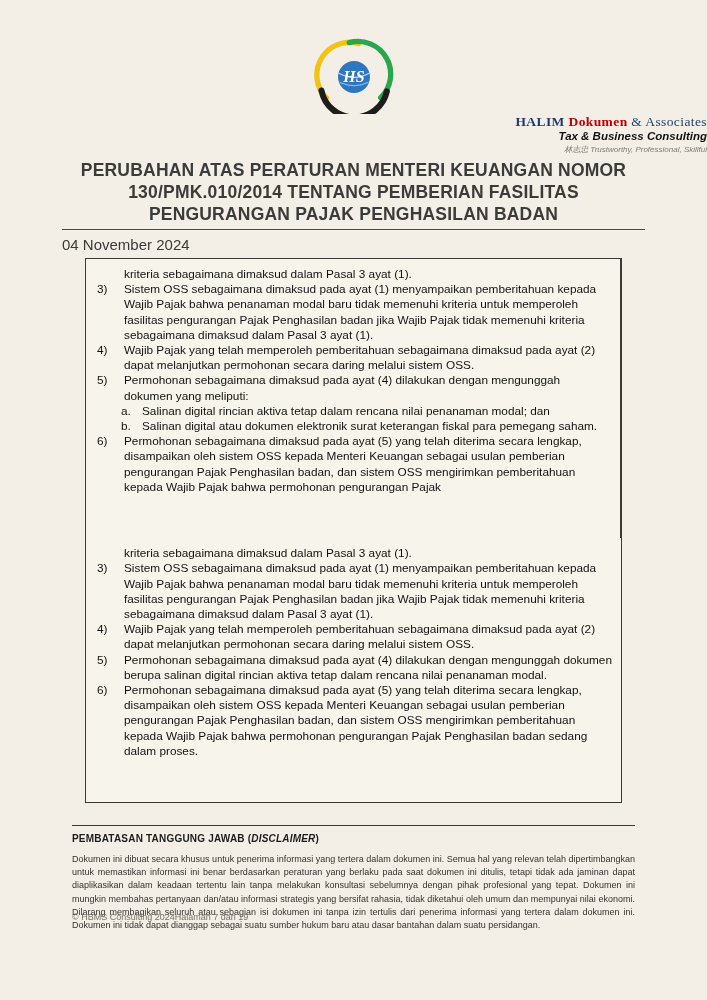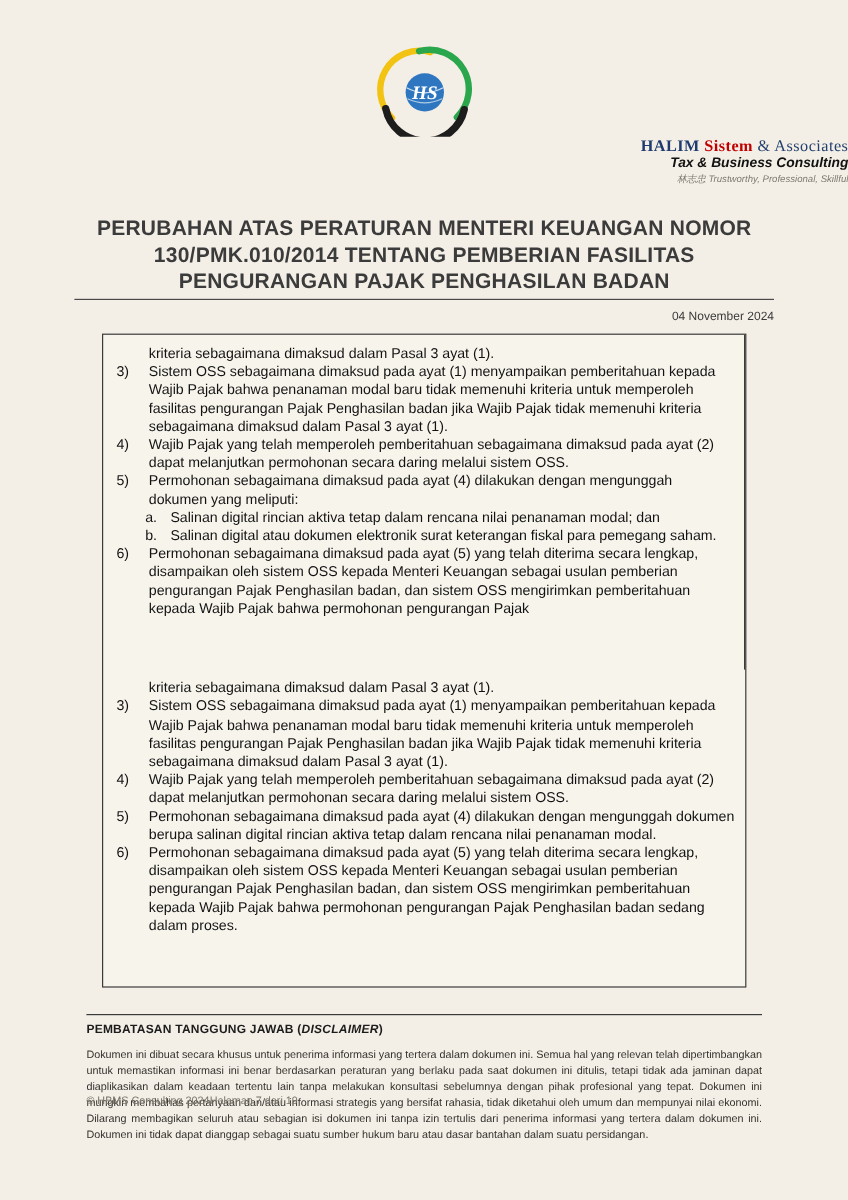--- a/index.html
+++ b/index.html
@@ -26,36 +26,36 @@
   .logo-name .rest{font-weight:normal;color:#24406e;}
   .logo-tagline{
     font-size:11.5px;font-weight:bold;font-style:italic;
     line-height:14px;color:#111;
   }
   .logo-motto{
     font-size:8px;font-style:italic;color:#7d7a74;line-height:11px;margin-top:1px;
   }
   
   .doc-title{
-    margin:24px auto 0;
+    margin:4px auto 0;
     width:600px;
     text-align:center;
     font-size:17.5px;font-weight:bold;
     line-height:22px;
     color:#3b3b3b;
     letter-spacing:.2px;
   }
   .title-rule{
     margin:4px 62px 0;
     border:none;border-top:1.6px solid #4a4a4a;height:0;
   }
   .date-row{
     margin:8px 62px 0;
-    text-align:right;
-    font-size:10px;color:#3a3a3a;line-height:13px;
+    text-align:left;
+    font-size:15px;color:#3a3a3a;line-height:13px;
   }
   
   .content-box{
     margin:7px 85px 0;
     min-height:545px;
     background:#f7f4ec;
     border:1.3px solid #3a3a3a;
     display:flex;
     box-sizing:border-box;
     flex-direction:column;
@@ -115,21 +115,21 @@
             <path d="M -38 28 A 44 44 0 0 1 6 -46" stroke="#1d1d1d" stroke-width="8"></path>
           </g>
         </g>
 
         <circle cx="0" cy="0" r="21" fill="#2e76bf"></circle>
         <path d="M -20 -5 Q 0 6 20 -5" stroke="#e8f1fa" stroke-width="1.4" fill="none" opacity="0.85"></path>
         <path d="M -19 7 Q 0 16 19 7" stroke="#e8f1fa" stroke-width="1.2" fill="none" opacity="0.7"></path>
         <text x="0" y="7" text-anchor="middle" font-family="Liberation Serif, serif" font-style="italic" font-weight="bold" font-size="21" fill="#ffffff">HS</text>
       </g>
     </svg>
-    <div class="logo-name"><span class="halim">HALIM</span> <span class="santoso">Sistem</span><span class="rest"> &amp; Associates</span></div>
+    <div class="logo-name"><span class="halim">HALIM</span> <span class="santoso">Dokumen</span><span class="rest"> &amp; Associates</span></div>
     <div class="logo-tagline">Tax &amp; Business Consulting</div>
     <div class="logo-motto">林志忠 Trustworthy, Professional, Skillful</div>
   </div>
 
   <h1 class="doc-title">
       <div>PERUBAHAN ATAS PERATURAN MENTERI KEUANGAN NOMOR</div>
       <div>130/PMK.010/2014 TENTANG PEMBERIAN FASILITAS</div>
       <div>PENGURANGAN PAJAK PENGHASILAN BADAN</div>
     </h1>
   <hr class="title-rule">

